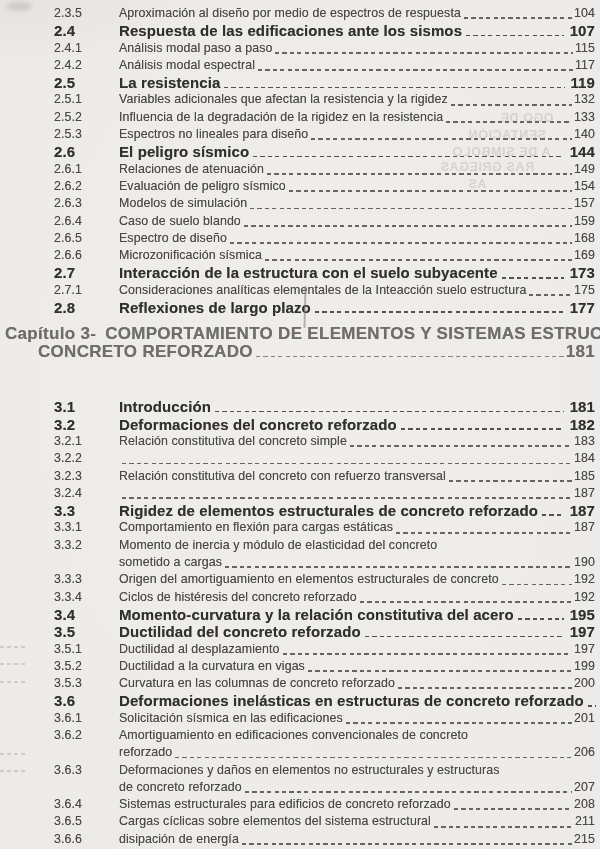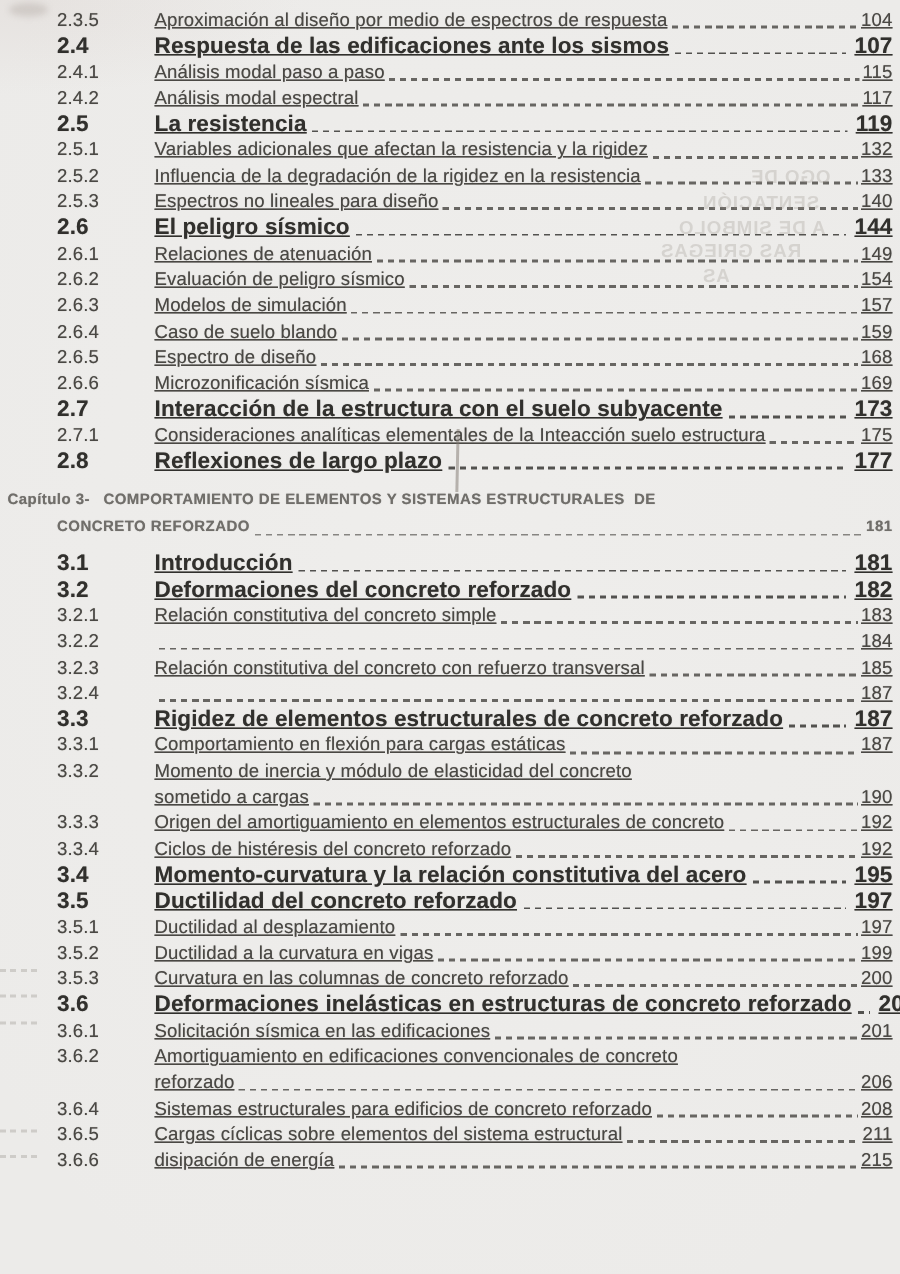--- a/index.html
+++ b/index.html
@@ -10,36 +10,36 @@
       radial-gradient(ellipse 260px 90px at 20px 0px, rgba(205,190,184,0.20), transparent 70%),
       radial-gradient(ellipse 500px 700px at 50% 45%, rgba(240,239,237,0.6), transparent 80%),
       #ecebe9;
     color:#4a4844;
   }
   .paper {
     position:absolute; inset:0; box-sizing:border-box;
     padding:5px 5px 0 38px;
     text-shadow:0 0 0.5px rgba(74,72,68,0.55);
   }
-  .row { display:flex; align-items:flex-start; font-size:12.4px; line-height:17.3px; letter-spacing:0.1px; }
+  .row { display:flex; align-items:flex-start; font-size:12.4px; line-height:17.3px; letter-spacing:0.1px;margin-left:16px; }
   .row .num { width:65px; flex:none; }
   .row .body { flex:1; min-width:0; }
-  .line { display:flex;text-decoration:underline; }
+  .line { display:flex; }
   .title { white-space:nowrap; }
   .leader {
     flex:1; min-width:8px; height:1.8px; align-self:flex-end;
     margin:0 2px 3.2px 3px; opacity:0.82;
     background-image:repeating-linear-gradient(90deg, currentColor 0px, currentColor 4.2px, transparent 4.2px, transparent 7.4px);
   }
   .pg { flex:none; }
   .row.bold { font-weight:bold; font-size:15px; color:#31302d; }
   .row.bold .leader { margin-right:6px; margin-left:4px; }
   .chapter {
-    margin:9px 0 6px -33px;
-    font-weight:bold; color:#706e6a; font-size:10px; line-height:18px; letter-spacing:0.3px;
+    margin:9px 0 37px -33px;
+    font-weight:bold; color:#706e6a; font-size:17px; line-height:18px; letter-spacing:0.3px;
   }
   .ch-line1 { display:flex; white-space:pre; }
   .ch-label { flex:none; margin-right:9px; }
   .ch-line2 { display:flex; padding-left:33px; }
   .ch-line2 .leader { margin-bottom:4px; }
   
   .bleed {
     position:absolute; transform:scaleX(-1);
     color:rgba(148,138,130,0.26); font-weight:bold; font-size:12.5px; letter-spacing:0.6px;
     text-shadow:none; white-space:nowrap; pointer-events:none;
@@ -442,20 +442,33 @@
       <div class="row">
         <span class="num">3.6.2</span>
         <div class="body">
           <div class="line">
             <span class="title">Amortiguamiento en edificaciones convencionales de concreto</span>
           </div>
           <div class="line">
             <span class="title">reforzado</span>
             <span class="leader"></span>
             <span class="pg">206</span>
+          </div>
+        </div>
+      </div>
+      <div class="row">
+        <span class="num">3.6.3</span>
+        <div class="body">
+          <div class="line">
+            <span class="title">Deformaciones y daños en elementos no estructurales y estructuras</span>
+          </div>
+          <div class="line">
+            <span class="title">de concreto reforzado</span>
+            <span class="leader"></span>
+            <span class="pg">207</span>
           </div>
         </div>
       </div>
       <div class="row">
         <span class="num">3.6.4</span>
         <div class="body">
           <div class="line">
             <span class="title">Sistemas estructurales para edificios de concreto reforzado</span>
             <span class="leader"></span>
             <span class="pg">208</span>

